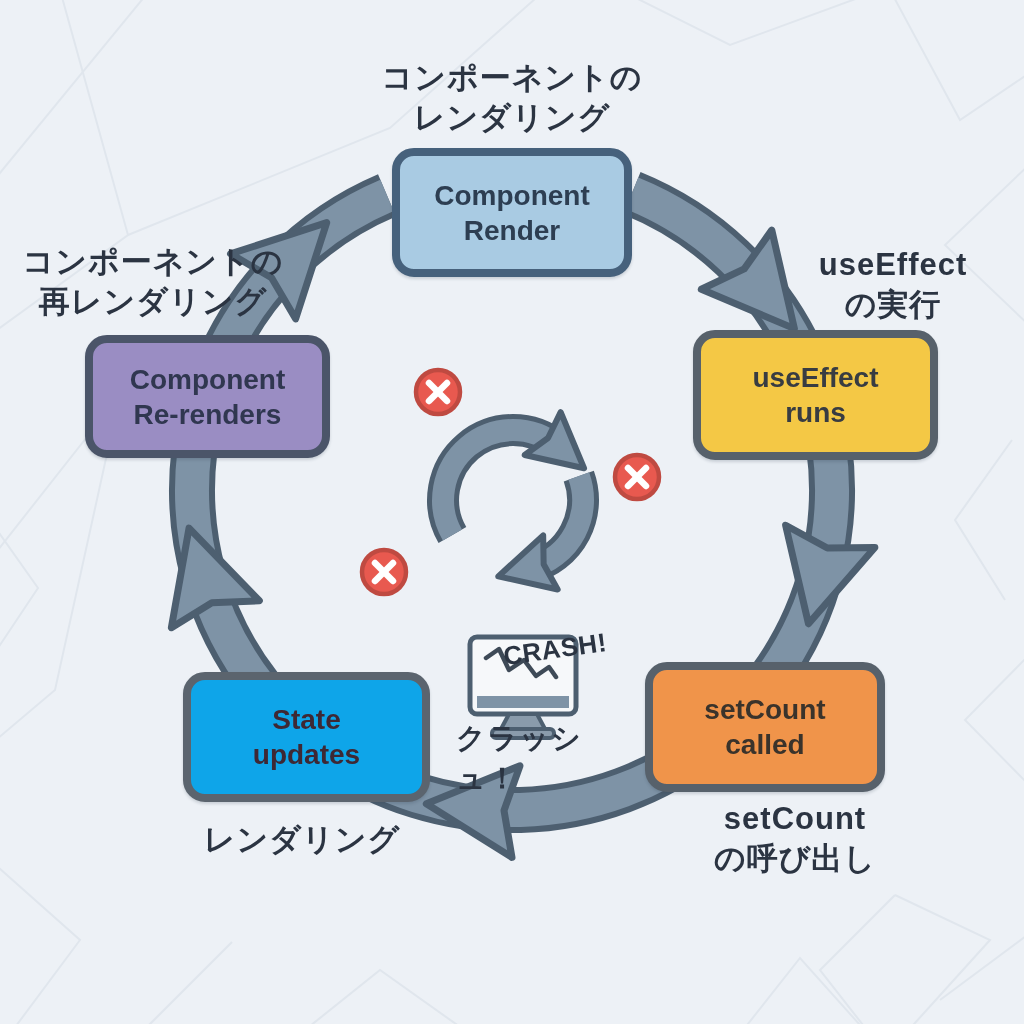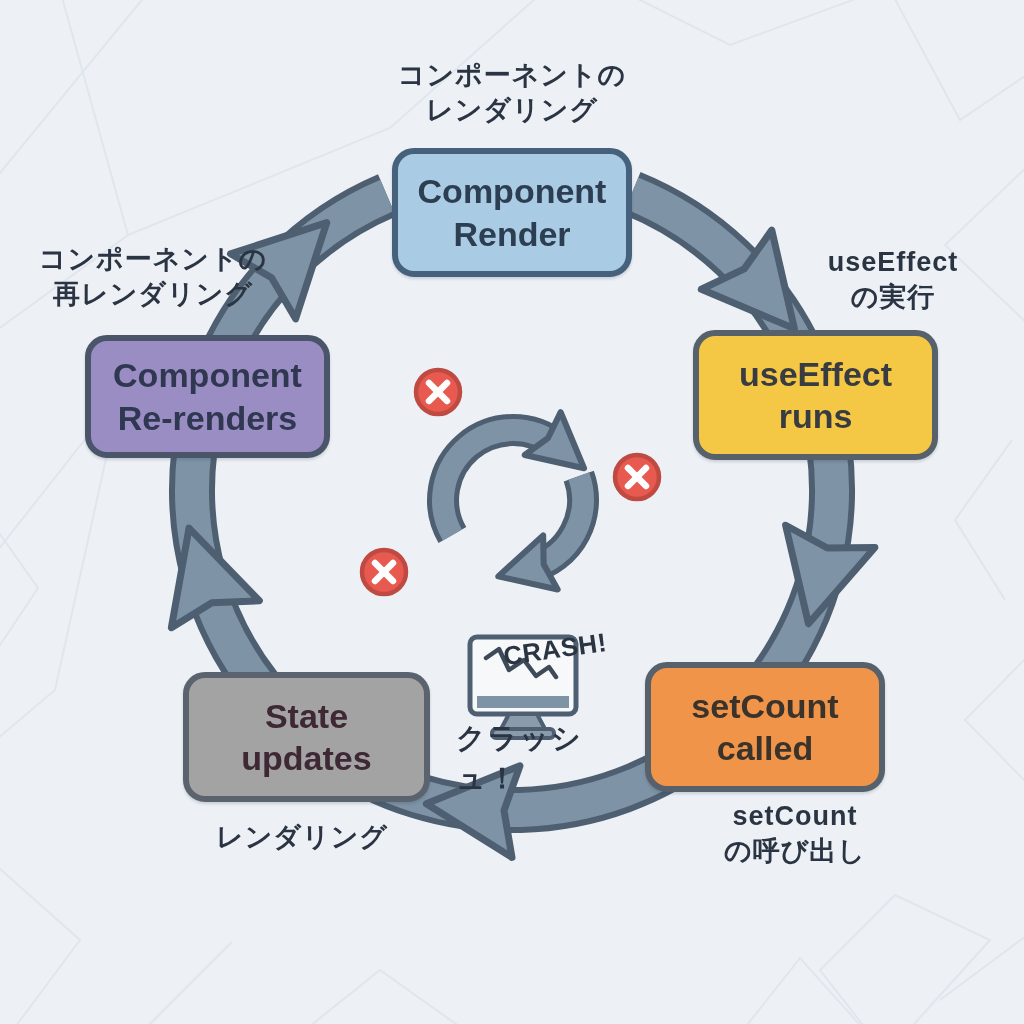--- a/index.html
+++ b/index.html
@@ -23,34 +23,34 @@
   
   .badge-c{fill:var(--badge,#e8594f);stroke:var(--badge-o,#bf4a41);stroke-width:4.5;}
   .badge-x{stroke:var(--badge-x,#fff);stroke-width:6.5;stroke-linecap:round;}
   
   .mon-screen{fill:var(--mon-fill,#f6f8fa);stroke:var(--mon-dark,#4d5f70);stroke-width:5;}
   .mon-bar{fill:var(--arrow,#7e93a6);}
   .mon-crack{fill:none;stroke:var(--crack,#3e4a57);stroke-width:4.5;stroke-linejoin:round;stroke-linecap:round;}
   .mon-stand{fill:var(--mon-slate,#8a9bab);stroke:var(--mon-dark,#4d5f70);stroke-width:4;stroke-linejoin:round;}
   
   .node{
-    position:absolute;box-sizing:border-box;border:6px solid #0f766e;border-radius:22px;
+    position:absolute;box-sizing:border-box;border:8px solid #0f766e;border-radius:22px;
     display:flex;align-items:center;justify-content:center;text-align:center;
-    font-weight:700;font-size:34px;line-height:1.25;
+    font-weight:700;font-size:28px;line-height:1.25;
     box-shadow:0 2px 3px rgba(40,55,70,.18);
   }
   .node-label{white-space:pre-line;}
   #node-render   {left:392px;top:148px;width:240px;height:129px;}
   #node-useeffect{left:693px;top:330px;width:245px;height:130px;}
   #node-setcount {left:645px;top:662px;width:240px;height:130px;}
   #node-state    {left:183px;top:672px;width:247px;height:130px;}
   #node-rerender {left:85px; top:335px;width:245px;height:123px;}
   
   .caption{
-    position:absolute;color:var(--ink,#2b3442);font-weight:700;font-size:27px;
+    position:absolute;color:var(--ink,#2b3442);font-weight:700;font-size:31px;
     line-height:1.3;text-align:center;white-space:pre-line;letter-spacing:1px;
   }
   #cap-top     {left:292px;top:58px; width:440px;}
   #cap-right   {left:758px;top:245px;width:270px;}
   #cap-setcount{left:665px;top:799px;width:260px;}
   #cap-state   {left:142px;top:820px;width:320px;}
   #cap-rerender{left:8px;  top:242px;width:290px;}
   
   .crash-en{
     position:absolute;left:498px;top:634px;width:114px;text-align:center;
@@ -120,21 +120,21 @@
 Render</span>
   </div>
   <div class="node" id="node-useeffect" style="background-color: rgb(244, 200, 69); border-color: rgb(87, 97, 107); color: rgb(56, 60, 66);">
     <span class="node-label">useEffect
 runs</span>
   </div>
   <div class="node" id="node-setcount" style="background-color: rgb(240, 148, 74); border-color: rgb(87, 97, 107); color: rgb(58, 51, 43);">
     <span class="node-label">setCount
 called</span>
   </div>
-  <div class="node" id="node-state" style="background-color: #a3a3a3; border-color: rgb(91, 100, 110); color: rgb(62, 40, 52);">
+  <div class="node" id="node-state" style="background-color: #0ea5e9; border-color: rgb(91, 100, 110); color: rgb(62, 40, 52);">
     <span class="node-label">State
 updates</span>
   </div>
   <div class="node" id="node-rerender" style="background-color: rgb(154, 141, 195); border-color: rgb(75, 85, 105); color: rgb(48, 55, 80);">
     <span class="node-label">Component
 Re-renders</span>
   </div>
 
   <div class="caption" id="cap-top">コンポーネントの
 レンダリング</div>

